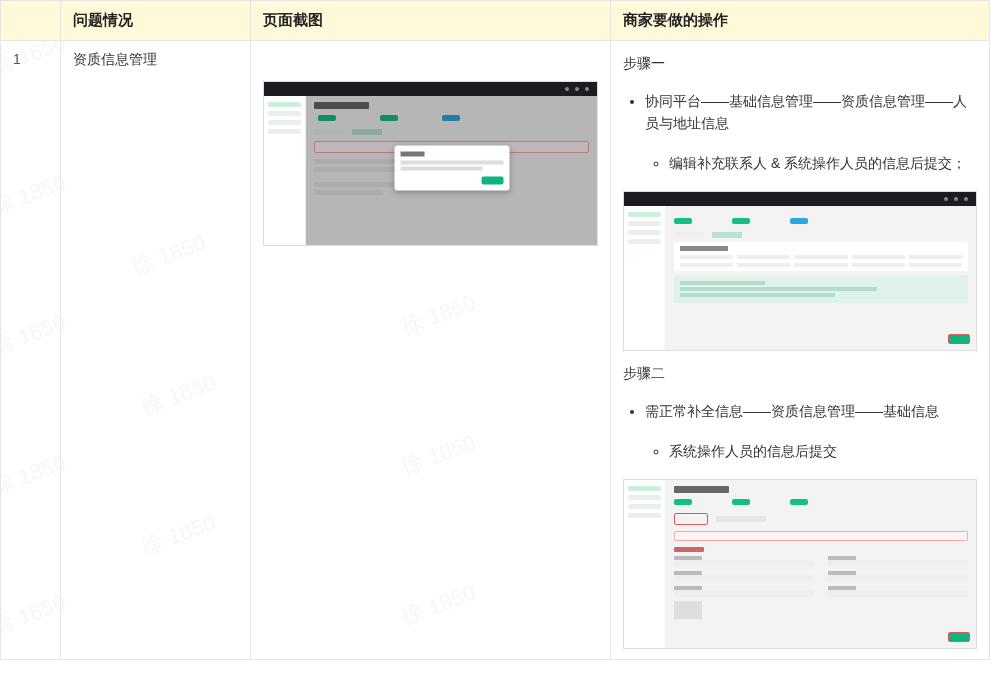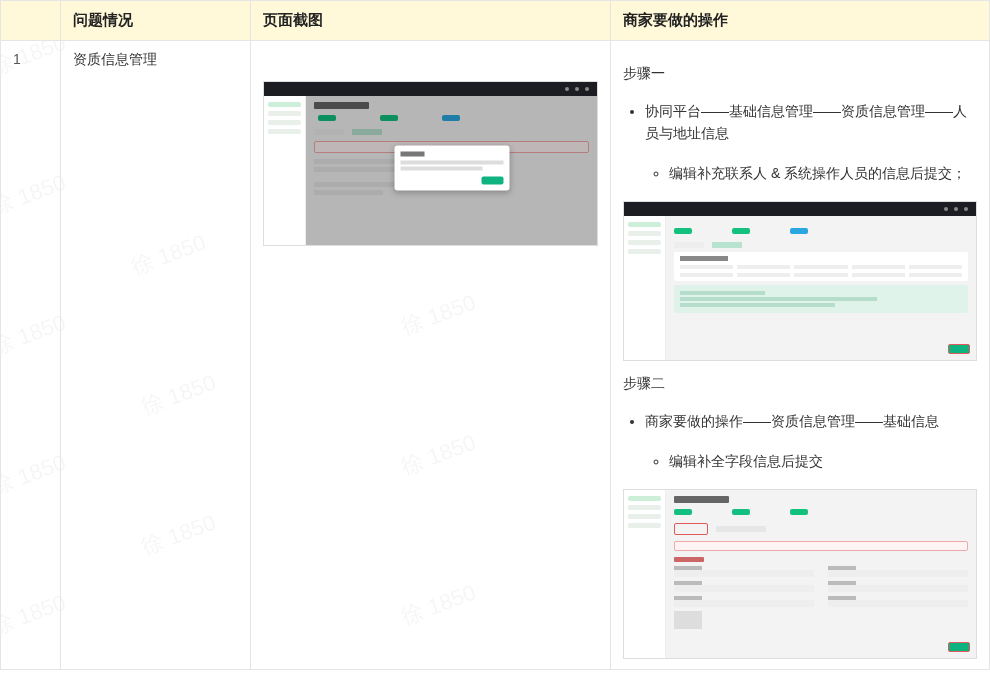--- a/index.html
+++ b/index.html
@@ -44,21 +44,21 @@
     background: #fff8d9;
     font-weight: 700;
     font-size: 15px;
     color: #222;
   }
   col.c0 { width: 60px; }
   col.c1 { width: 190px; }
   col.c2 { width: 360px; }
   col.c3 { }
   td.num { text-align: center; color: #555; }
-  .ops p { margin: 14px 0 8px 0; }
+  .ops p { margin: 4px 0 8px 0; }
   .ops ul { list-style: disc; padding-left: 22px; margin: 4px 0 10px 0; }
   .ops ul.sub { list-style: circle; padding-left: 24px; }
   .ops li { margin: 17px 0; line-height: 1.6; }
 
   
   .shot {
     width: 100%;
     border: 1px solid #ddd;
     background: #f6f6f6;
     position: relative;
@@ -267,23 +267,23 @@
                 <div class="gl" style="width:55%"></div>
               </div>
               <div class="btn-out"></div>
             </div>
           </div>
         </div>
 
         <p style="margin-top:14px">步骤二</p>
         <ul>
           <li>
-            <span>商家要做的操作——资质信息管理——基础信息</span>
+            <span>需正常补全信息——资质信息管理——基础信息</span>
             <ul class="sub">
-              <li>编辑补全字段信息后提交</li>
+              <li>系统操作人员的信息后提交</li>
             </ul>
           </li>
         </ul>
 
         <div class="shot shotC">
           <div class="body" style="height:100%">
             <div class="side">
               <div class="row active"></div>
                 <div class="row"></div>
                 <div class="row"></div>

